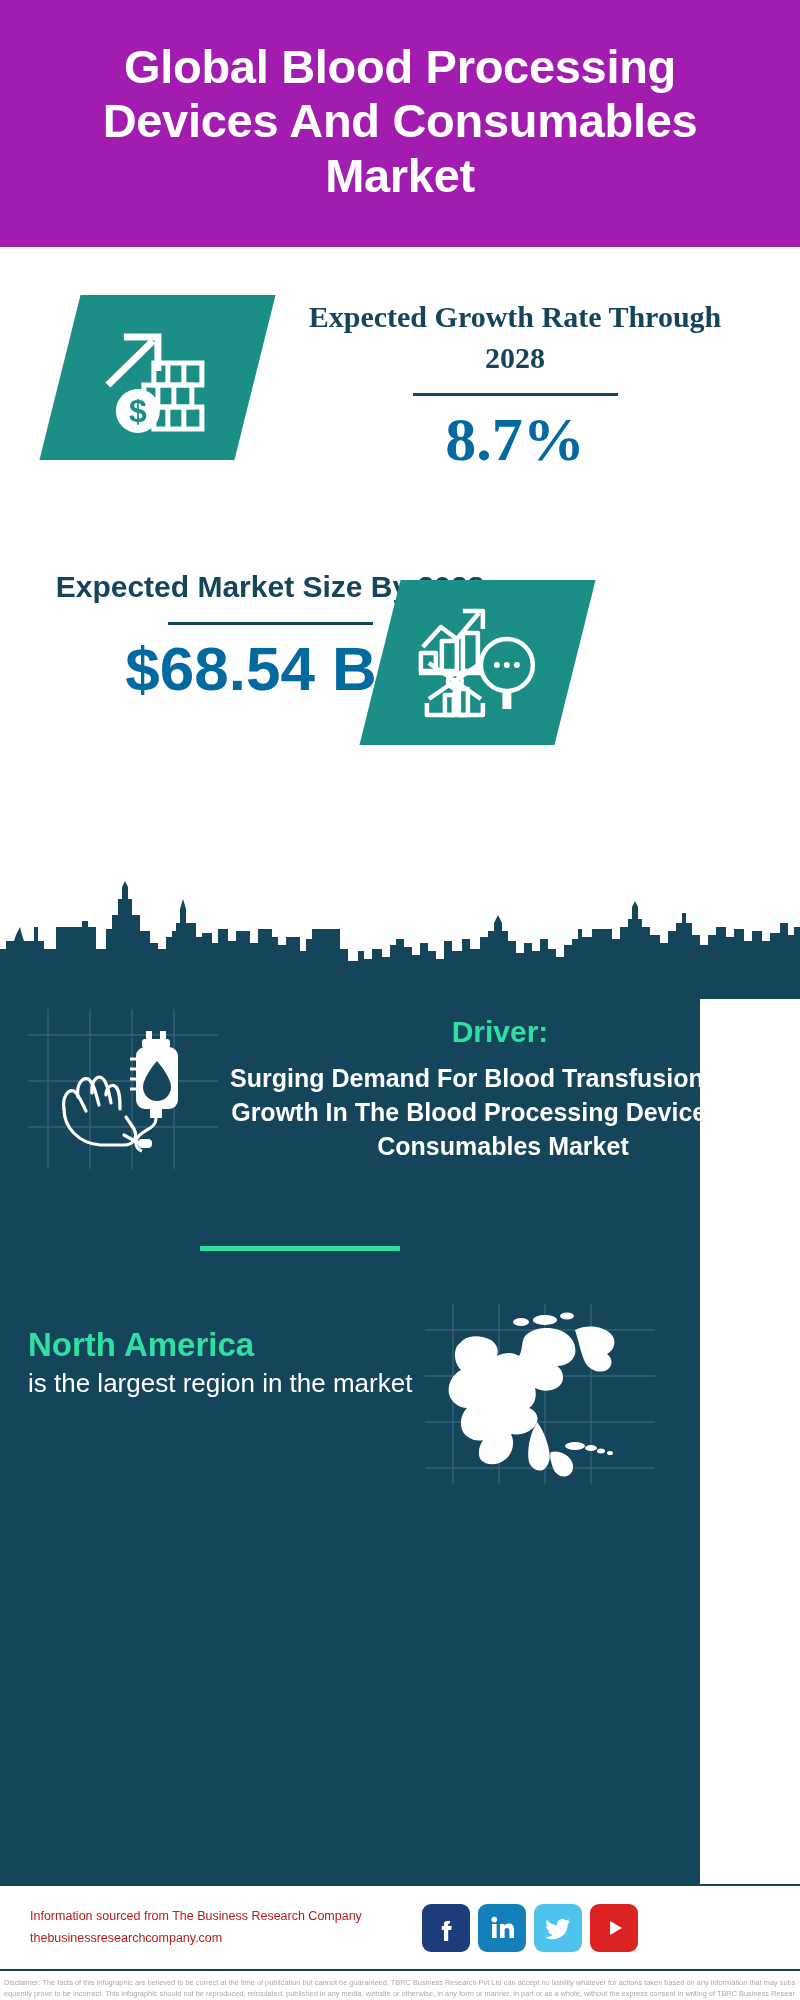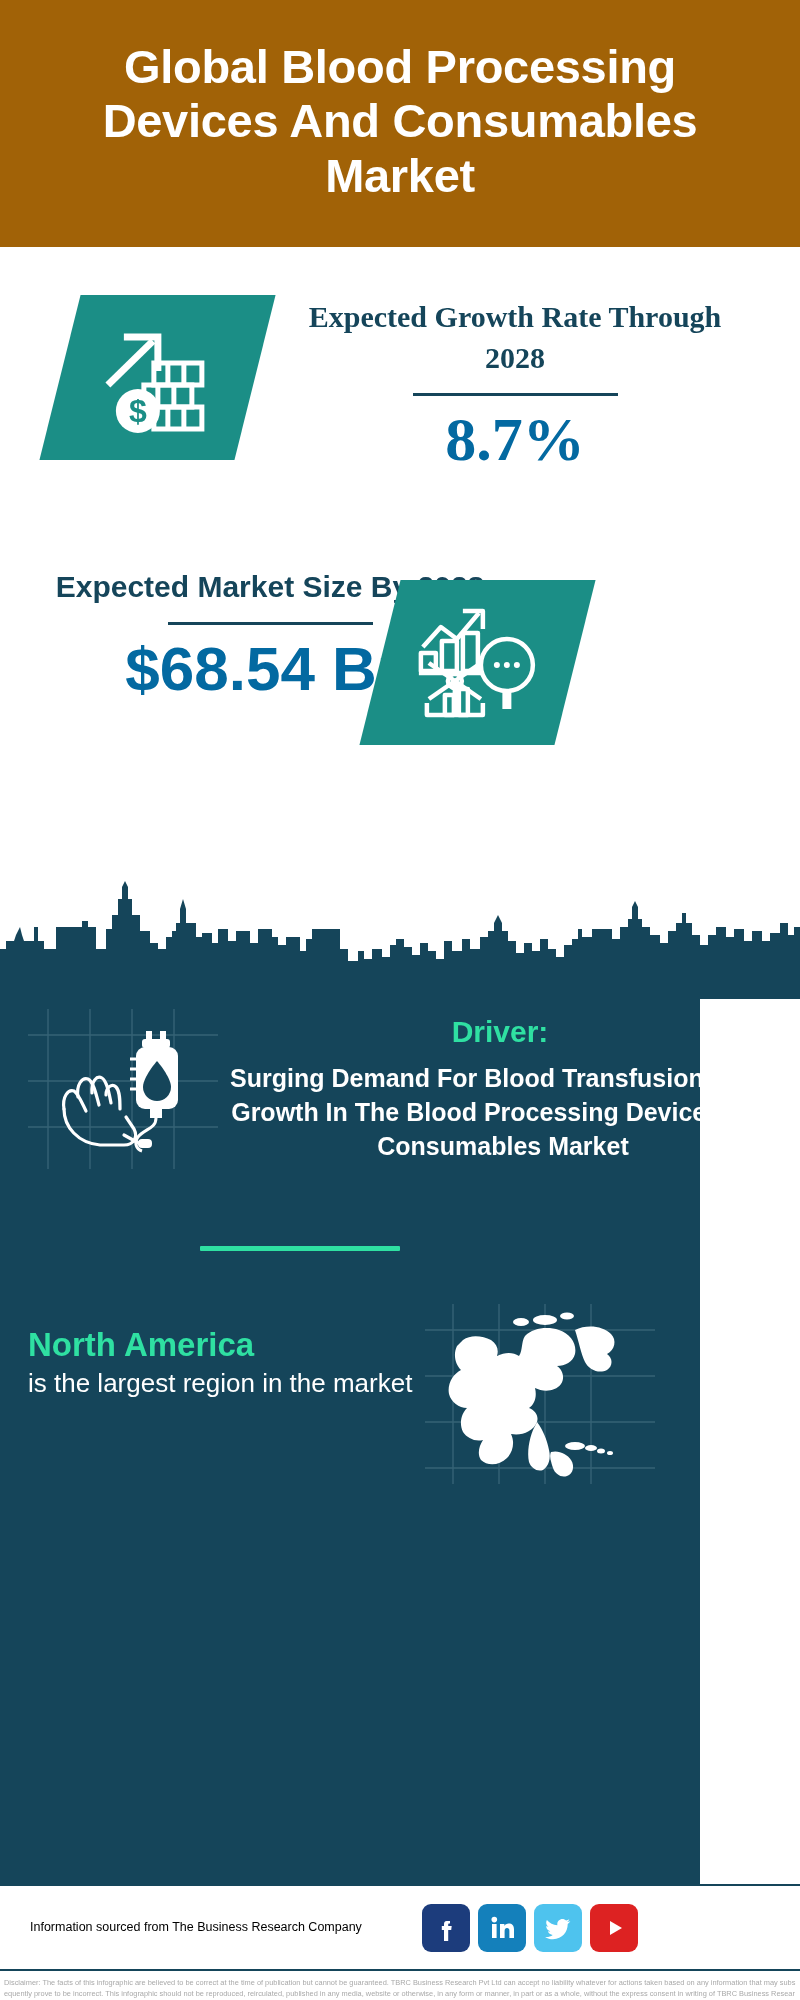--- a/index.html
+++ b/index.html
@@ -7,21 +7,21 @@
   body {
     font-family: "Liberation Sans", sans-serif;
     background:#ffffff;
     width:800px; height:2000px;
     position:relative;
     overflow:hidden;
   }
 
   
   .header {
-    background:#a16207;
+    background:#a21caf;
     width:800px;
     height:247px;
     display:flex;
     align-items:center;
     justify-content:center;
     padding:6px 35px 10px;
   }
   .header-title {
     color:#ffffff;
     font-size:47px;
@@ -92,21 +92,21 @@
   .region-sub { color:#ffffff; font-size:26px; line-height:1.32; }
   .map-icon { position:absolute; left:425px; top:305px; width:230px; height:180px; }
 
   
   .footer {
     position:relative; width:800px; height:85px; background:#fff;
     border-top:2px solid #15455a;
     display:flex; align-items:center;
   }
   .footer-text { margin-left:30px; width:380px; }
-  .footer-text div { color:#000000; font-size:12.5px; line-height:1.75; }
+  .footer-text div { color:#b91c1c; font-size:12.5px; line-height:1.75; }
   .socials { display:flex; gap:8px; margin-left:12px; align-items:center; }
   .social {
     width:48px; height:48px; border-radius:9px;
     display:flex; align-items:center; justify-content:center;
   }
   .s-fb { background:#1c3c7c; }
   .s-li { background:#1480bb; }
   .s-tw { background:#4ec3ee; }
   .s-yt { background:#dd2222; }
 
@@ -270,20 +270,21 @@
       <ellipse cx="120" cy="16" rx="12" ry="5"></ellipse>
       <ellipse cx="96" cy="18" rx="8" ry="4"></ellipse>
       <ellipse cx="142" cy="12" rx="7" ry="3.5"></ellipse>
     </g>
   </svg>
 </div>
 
 <div class="footer">
   <div class="footer-text">
     <div>Information sourced from The Business Research Company</div>
+    <div>thebusinessresearchcompany.com</div>
   </div>
   <div class="socials">
     <a class="social s-fb">
       <svg width="30" height="30" viewBox="0 0 30 30">
           <path fill="#ffffff" d="M19 8h-3.2C13.6 8 13 9.6 13 11.4V13h-2.2v4H13v11h4.2V17h3l0.5-4h-3.5v-1.4c0-0.8 0.2-1.2 1.2-1.2H19V8z"></path>
         </svg>
     </a>
     <a class="social s-li">
       <svg width="30" height="30" viewBox="0 0 30 30">
           <g fill="#ffffff">

